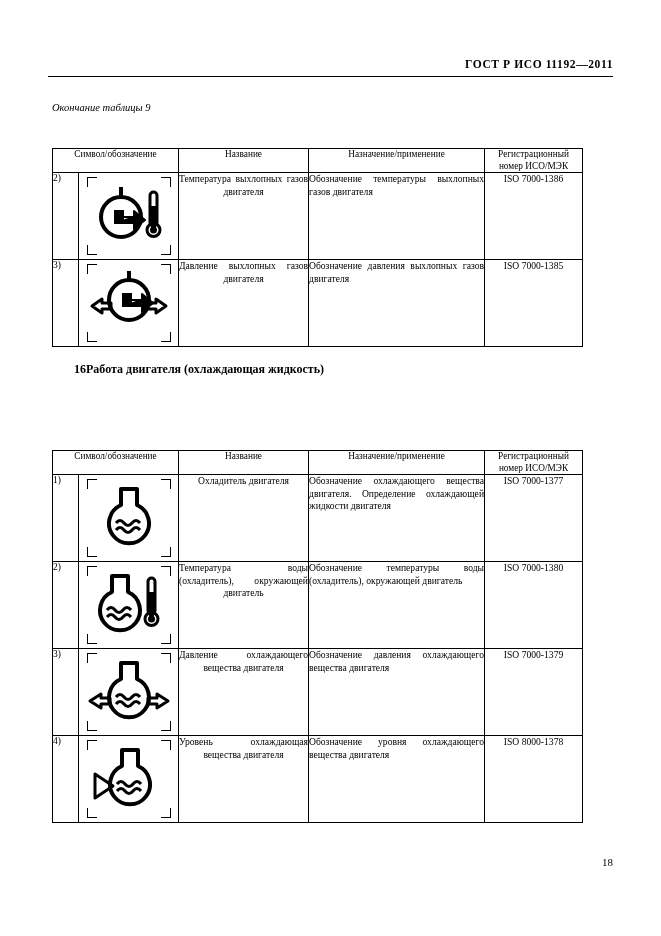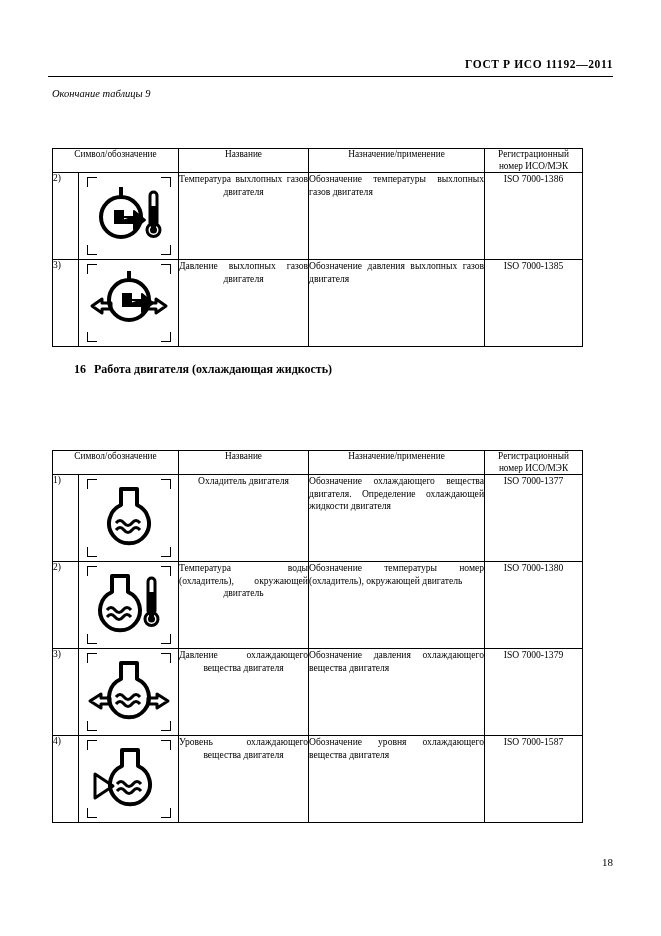--- a/index.html
+++ b/index.html
@@ -32,21 +32,21 @@
   }
   .header-rule {
     position: absolute;
     top: 76px;
     left: 48px;
     right: 48px;
     border-bottom: 1px solid #000;
   }
   .continuation {
     position: absolute;
-    top: 88px;
+    top: 102px;
     left: 52px;
     font-size: 10.5px;
     font-style: italic;
   }
   table.sym {
     border-collapse: collapse;
     table-layout: fixed;
     width: 530px;
     font-size: 9.6px;
     margin-top: 42px;
@@ -104,21 +104,21 @@
     top: 106px;
     left: 52px;
   }
   .section-title {
     position: absolute;
     top: 362px;
     left: 74px;
     font-size: 12px;
     font-weight: bold;
   }
-  .section-title .num { margin-right: 8px; }
+  .section-title .num { }
   .table-caption {
     position: absolute;
     top: 392px;
     left: 52px;
     font-size: 9.6px;
   }
   .table-caption .spaced { letter-spacing: 1.4px; }
   .table2 {
     position: absolute;
     top: 408px;
@@ -295,21 +295,21 @@
               <path d="M17 45 q4 -5 8 0 t8 0 t8 0" fill="none" stroke="#000" stroke-width="3"></path>
               <rect x="58" y="6" width="7" height="36" rx="3.5" fill="none" stroke="#000" stroke-width="3"></rect>
               <circle cx="61.5" cy="47" r="6.5" fill="none" stroke="#000" stroke-width="3"></circle>
               <rect x="59" y="20" width="5" height="25" fill="#000"></rect>
               <circle cx="61.5" cy="47" r="3.5" fill="#000"></circle>
             </svg>
           </span>
         </div>
       </td>
       <td class="namecell">Температура воды (охладитель), окружающей двигатель</td>
-      <td class="usecell">Обозначение температуры номер (охладитель), окружающей двигатель</td>
+      <td class="usecell">Обозначение температуры воды (охладитель), окружающей двигатель</td>
       <td class="regcell">ISO 7000-1380</td>
     </tr>
 
     <tr>
       <td class="numcell">3)</td>
       <td class="symcell">
         <div class="sym-wrap tall">
           <span class="corner c-tl"></span>
           <span class="corner c-tr"></span>
           <span class="corner c-bl"></span>
@@ -341,22 +341,22 @@
           <span class="glyph">
             <svg width="80" height="64" viewBox="0 0 80 64">
               <path d="M33 4 L49 4 L49 20 A20 20 0 1 1 33 20 Z" fill="none" stroke="#000" stroke-width="4" stroke-linejoin="round"></path>
               <path d="M28 38 q4 -5 8 0 t8 0 t8 0" fill="none" stroke="#000" stroke-width="3"></path>
               <path d="M28 45 q4 -5 8 0 t8 0 t8 0" fill="none" stroke="#000" stroke-width="3"></path>
               <path d="M6 28 L6 52 L24 40 Z" fill="none" stroke="#000" stroke-width="3" stroke-linejoin="round"></path>
             </svg>
           </span>
         </div>
       </td>
-      <td class="namecell">Уровень охлаждающего вещества двигателя</td>
+      <td class="namecell">Уровень охлаждающая вещества двигателя</td>
       <td class="usecell">Обозначение уровня охлаждающего вещества двигателя</td>
-      <td class="regcell">ISO 7000-1587</td>
+      <td class="regcell">ISO 8000-1378</td>
     </tr>
   </tbody>
     </table>
 
   <div class="pagenum">18</div>
 
 </div>
 
 </body></html>

